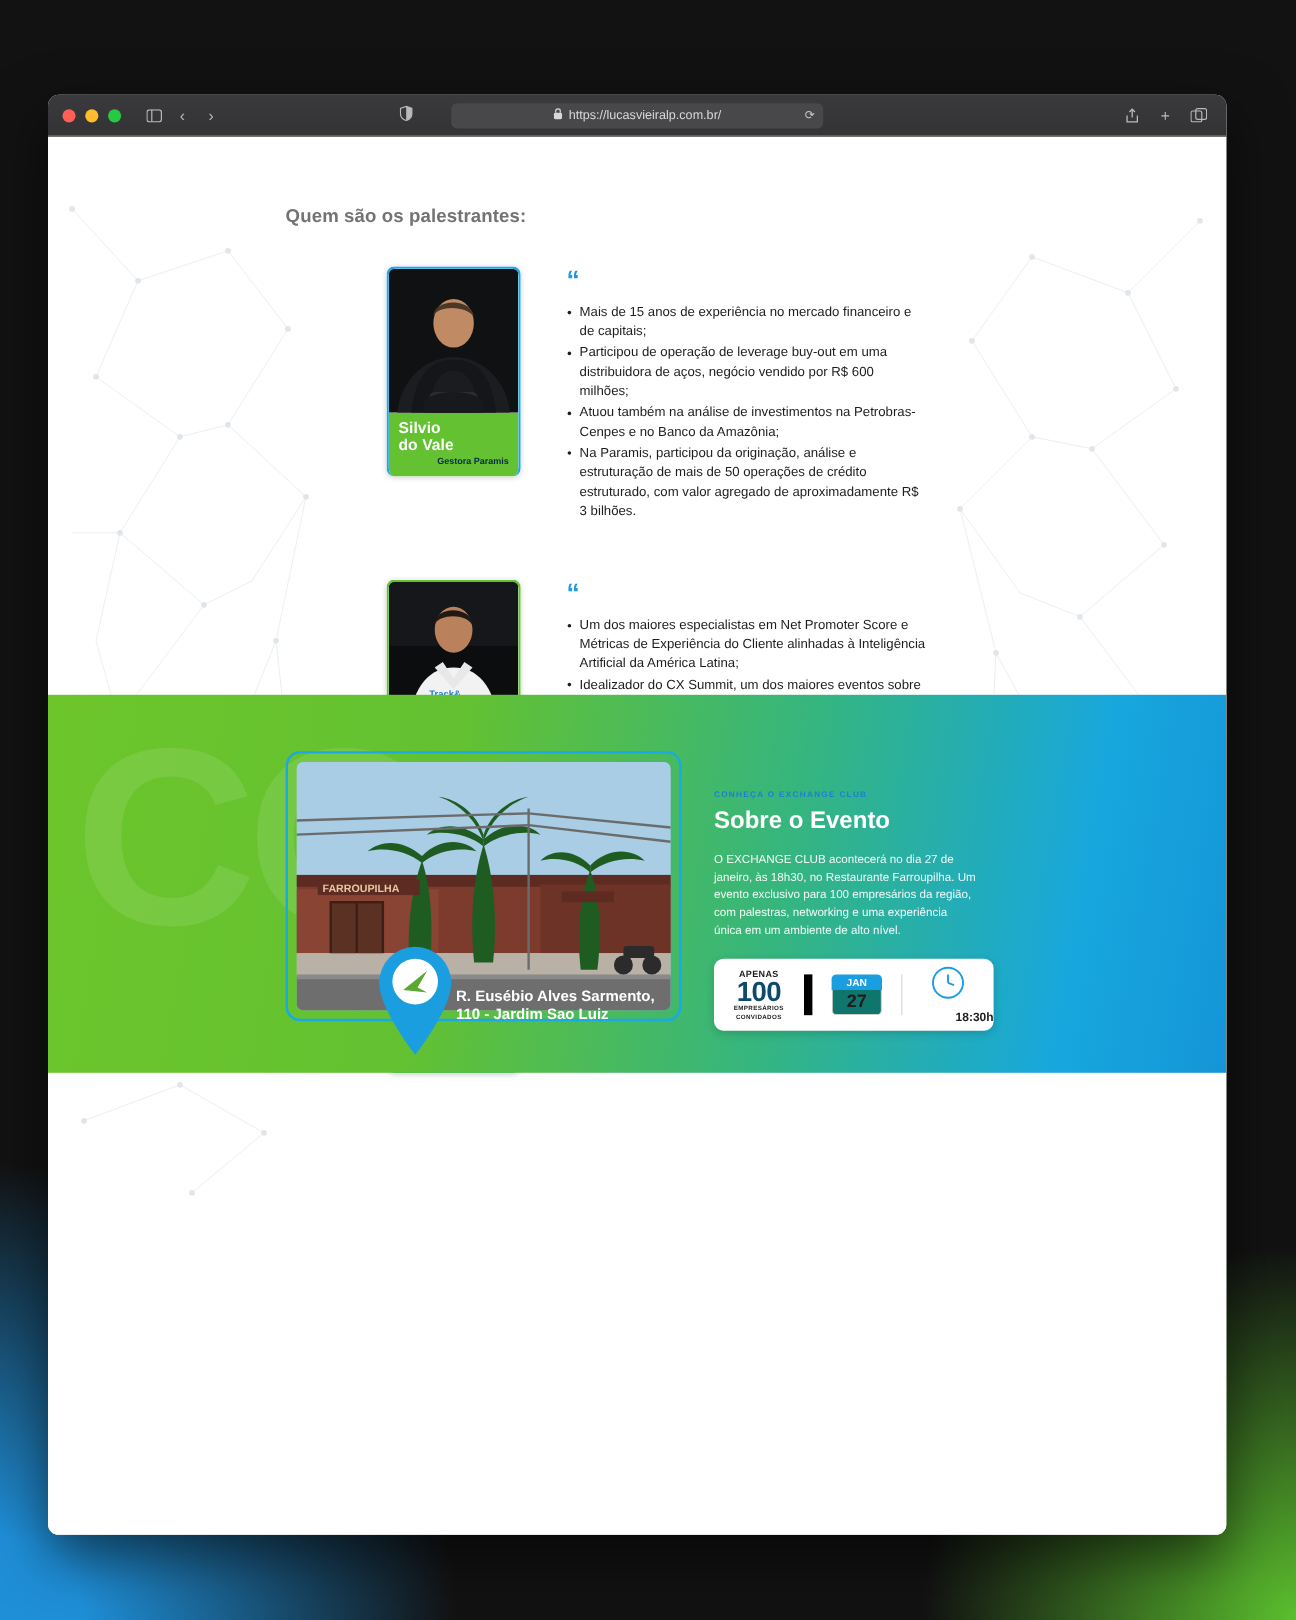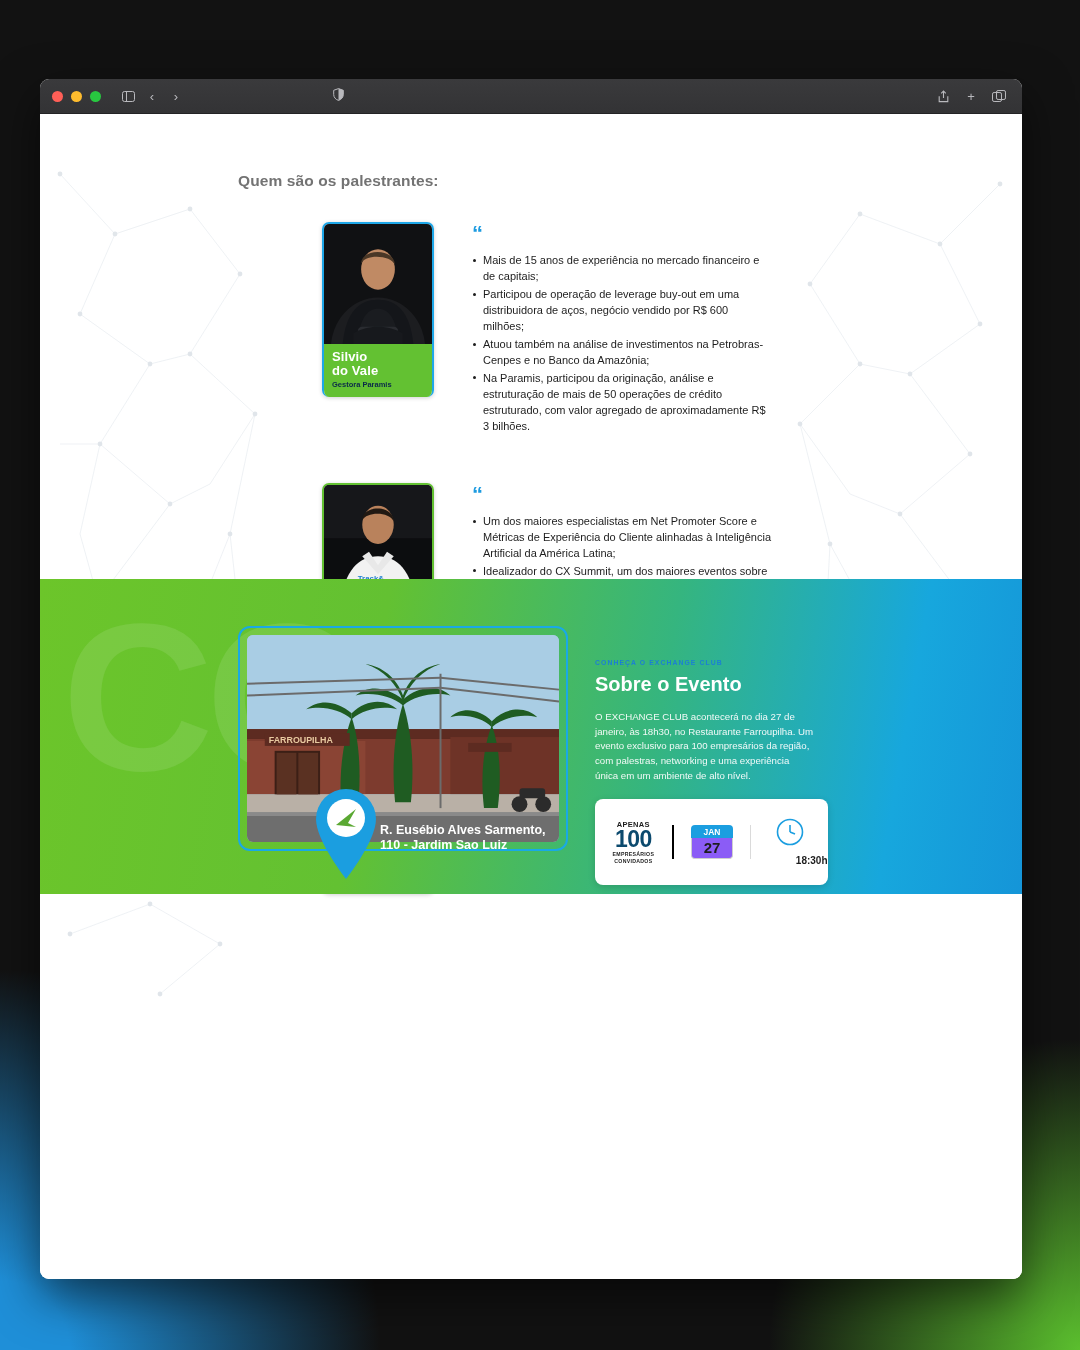--- a/index.html
+++ b/index.html
@@ -214,34 +214,34 @@
     margin-top: 7px;
   }
   .about p {
     color: rgba(255,255,255,.93);
     font-size: 9.7px;
     line-height: 1.52;
     margin-top: 14px;
   }
   .info-card {
     margin-top: 16px;
-    width: 233px; height: 86px;
+    width: 233px; height: 60px;
     background: #ffffff;
     border-radius: 8px;
     display: flex; align-items: center;
     box-shadow: 0 2px 7px rgba(0,0,0,.15);
   }
   .ic-seg { flex: 1; display: flex; flex-direction: column; align-items: center; justify-content: center; }
-  .ic-seg.sep { border-left: 2px solid #000000; border-right: 1px solid #dadada; }
+  .ic-seg.sep { border-left: 7px solid #000000; border-right: 1px solid #dadada; }
   .apenas { font-size: 7.5px; font-weight: bold; color: #1d1d1d; letter-spacing: .3px; }
   .hundred { font-size: 23px; font-weight: bold; color: #0c4a6e; line-height: .95; letter-spacing: -.5px; }
   .emp { font-size: 5.2px; font-weight: bold; color: #1d1d1d; letter-spacing: .3px; text-align: center; line-height: 1.3; white-space: pre-line; }
   .cal { width: 42px; }
   .cal .top { background: #1b9ee0; color: #fff; font-size: 8.5px; font-weight: bold; text-align: center; padding: 2px 0 1px; border-radius: 4px 4px 0 0; }
-  .cal .bot { background: #8b5cf6; border: 1px solid #cfcfcf; border-top: none; color: #1d1d1d; font-size: 15px; font-weight: bold; text-align: center; padding: 1px 0 2px; border-radius: 0 0 4px 4px; }
+  .cal .bot { background: #0f766e; border: 1px solid #cfcfcf; border-top: none; color: #1d1d1d; font-size: 15px; font-weight: bold; text-align: center; padding: 1px 0 2px; border-radius: 0 0 4px 4px; }
   .time { font-size: 10px; font-weight: bold; color: #1d1d1d; margin-top: 5px; margin-left: 44px; }
 </style>
 </head>
 <body>
 
 <div id="backdrop"></div>
 
 <div id="window">
 
   <div class="chrome">
@@ -261,20 +261,30 @@
       <span class="chrome-ico">›</span>
     </div>
 
     <span class="shield">
       <svg width="11" height="13" viewBox="0 0 11 13">
           <path d="M5.5 0.6 L10.3 2.3 V6.5 C10.3 9.4 8.2 11.6 5.5 12.4 C2.8 11.6 0.7 9.4 0.7 6.5 V2.3 Z" fill="none" stroke="#b9b9bd" stroke-width="1"></path>
           <path d="M5.5 0.6 L10.3 2.3 V6.5 C10.3 9.4 8.2 11.6 5.5 12.4 Z" fill="#b9b9bd"></path>
         </svg>
     </span>
 
+    <div class="url-bar">
+      <span class="lock">
+        <svg width="8" height="10" viewBox="0 0 8 10">
+            <rect x="0.6" y="4" width="6.8" height="5.4" rx="1.2" fill="#d8d8da"></rect>
+            <path d="M2.1 4 V2.6 a1.9 1.9 0 0 1 3.8 0 V4" fill="none" stroke="#d8d8da" stroke-width="1"></path>
+          </svg>
+      </span>
+      <span>https://lucasvieiralp.com.br/</span>
+      <span class="reload">⟳</span>
+    </div>
 
     <div class="right-group">
       <span class="chrome-ico">
         <svg width="11" height="13" viewBox="0 0 11 13">
             <path d="M5.5 1 V8" stroke="#b9b9bd" stroke-width="1.1" fill="none"></path>
             <path d="M3.2 3.3 L5.5 1 L7.8 3.3" stroke="#b9b9bd" stroke-width="1.1" fill="none"></path>
             <path d="M1.2 6.2 V11.6 H9.8 V6.2" stroke="#b9b9bd" stroke-width="1.1" fill="none"></path>
           </svg>
       </span>
       <span class="chrome-ico">+</span>
@@ -360,21 +370,21 @@
               <path d="M30 118 C30 92 38 82 48 82 C58 82 66 92 66 118 Z" fill="#1a1c20"></path>
               <ellipse cx="48" cy="47" rx="15" ry="18" fill="#c08a64"></ellipse>
               <path d="M33 42 C33 28 63 28 63 43 C60 34 36 33 33 42Z" fill="#4a3726"></path>
               <rect x="30" y="98" width="36" height="8" rx="4" fill="#2a2c31"></rect>
               <path d="M26 104 C38 96 58 96 70 104 L70 120 L26 120 Z" fill="#17191d"></path>
             </svg>
           </div>
           <div class="label lab-green">
             <div class="nm" style="white-space: pre-line;">Silvio
 do Vale</div>
-            <div class="rl" style="white-space: pre-line;">Gestora Paramis</div>
+            <div class="rl" style="white-space: pre-line; text-align: right;">Gestora Paramis</div>
           </div>
         </div>
         <div class="bio">
           <div class="quote">“</div>
           <ul class="bullets">
             <li>Mais de 15 anos de experiência no mercado financeiro e de capitais;</li>
             <li>Participou de operação de leverage buy-out em uma distribuidora de aços, negócio vendido por R$ 600 milhões;</li>
             <li>Atuou também na análise de investimentos na Petrobras-Cenpes e no Banco da Amazônia;</li>
             <li>Na Paramis, participou da originação, análise e estruturação de mais de 50 operações de crédito estruturado, com valor agregado de aproximadamente R$ 3 bilhões.</li>
           </ul>

